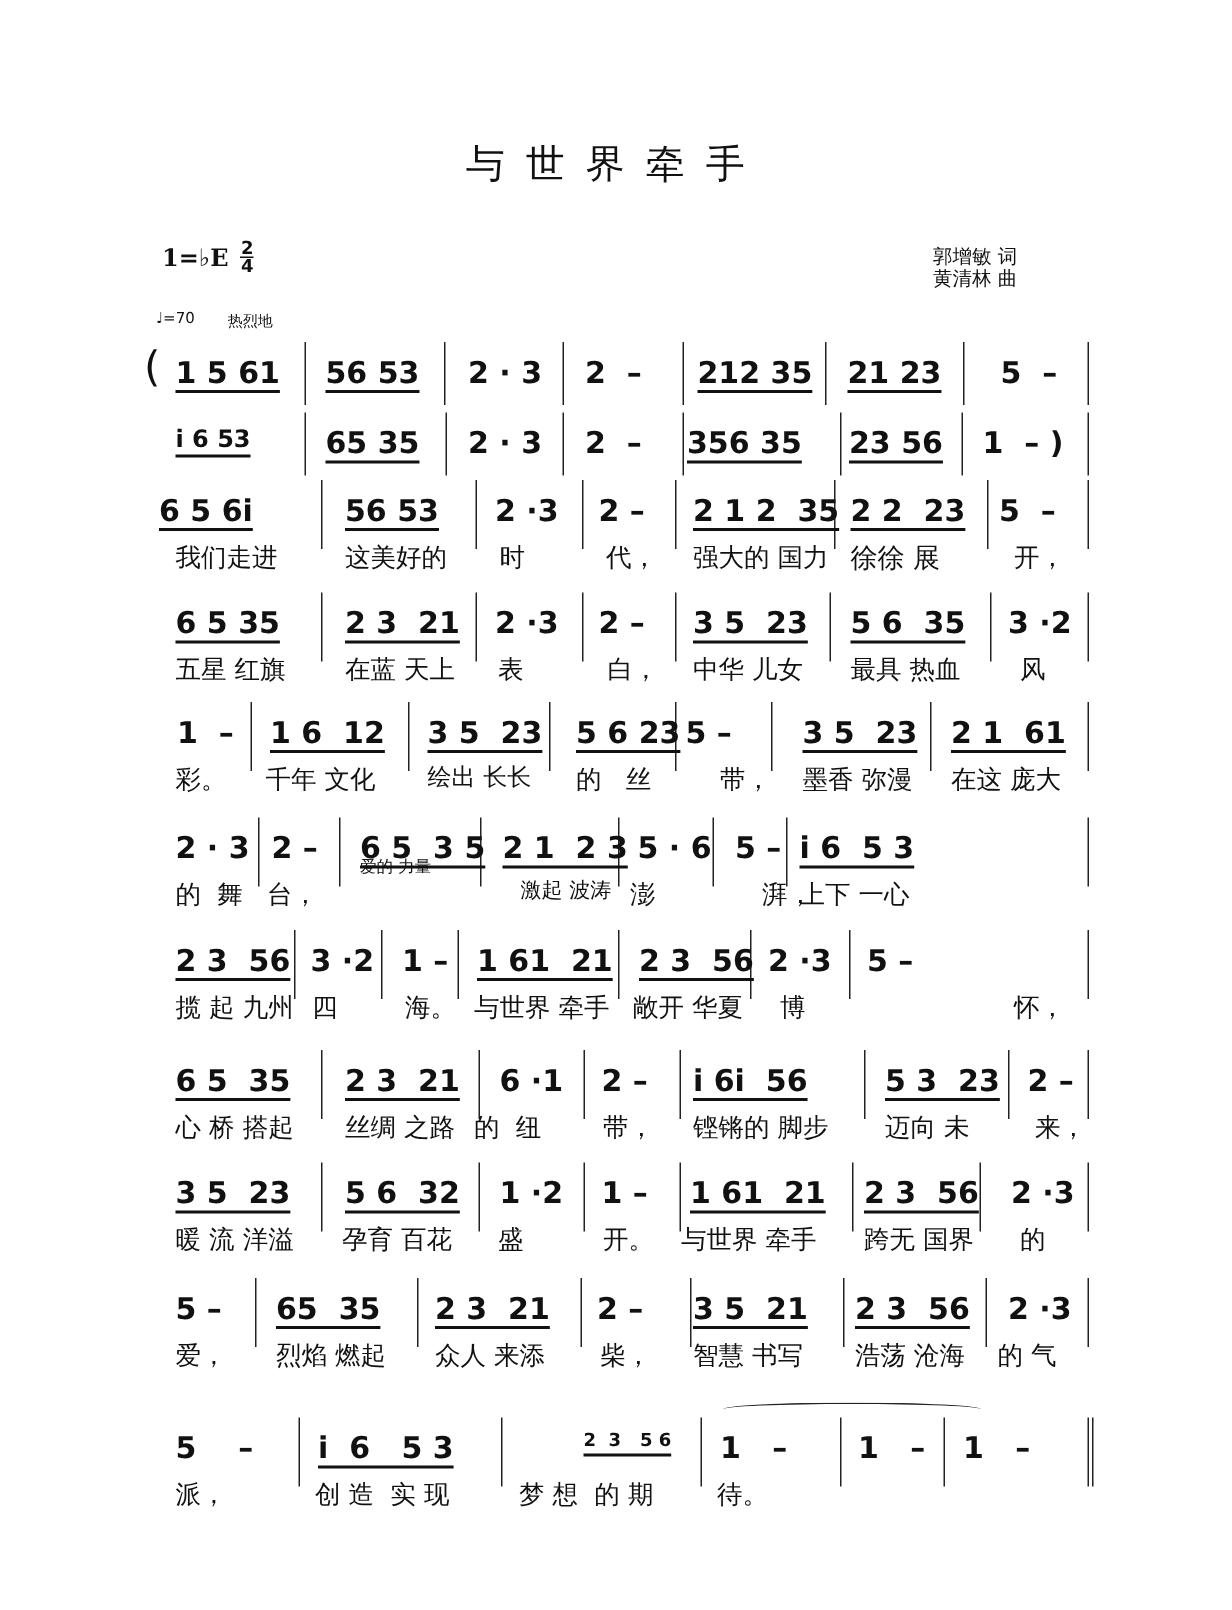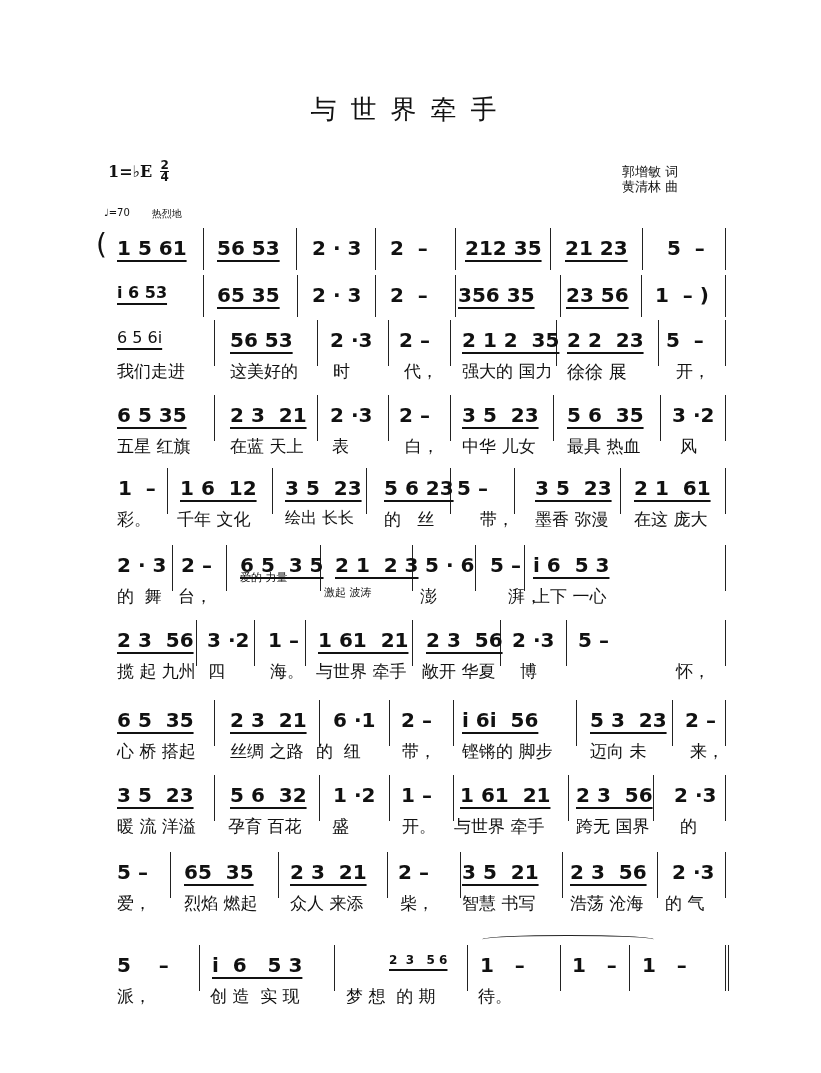--- a/index.html
+++ b/index.html
@@ -77,21 +77,21 @@
       <span class="notes" style="left: 655px; top: 8px; font-weight: bold; font-size: 20px;">1  – )</span>
     </div>
     <div class="staff-row" style="top: 320px;">
       <div class="bar" style="left: 214px; top: 0px; height: 46px;"></div>
       <div class="bar" style="left: 317px; top: 0px; height: 46px;"></div>
       <div class="bar" style="left: 388px; top: 0px; height: 46px;"></div>
       <div class="bar" style="left: 450px; top: 0px; height: 46px;"></div>
       <div class="bar" style="left: 556px; top: 0px; height: 46px;"></div>
       <div class="bar" style="left: 658px; top: 0px; height: 46px;"></div>
       <div class="bar" style="left: 725px; top: 0px; height: 46px;"></div>
-      <span class="notes" style="left: 117px; top: 8px; font-weight: normal; font-size: 16px; text-decoration: underline 1.6px; text-underline-offset: 5px;">6 5 6i</span>
+      <span class="notes" style="left: 106px; top: 8px; font-weight: bold; font-size: 20px; text-decoration: underline 1.6px; text-underline-offset: 5px;">6 5 6i</span>
       <span class="notes" style="left: 230px; top: 8px; font-weight: bold; font-size: 20px; text-decoration: underline 1.6px; text-underline-offset: 5px;">56 53</span>
       <span class="notes" style="left: 330px; top: 8px; font-weight: bold; font-size: 20px;">2 ·3</span>
       <span class="notes" style="left: 399px; top: 8px; font-weight: bold; font-size: 20px;">2 –</span>
       <span class="notes" style="left: 462px; top: 8px; font-weight: bold; font-size: 20px; text-decoration: underline 1.6px; text-underline-offset: 5px;">2 1 2  35</span>
       <span class="notes" style="left: 567px; top: 8px; font-weight: bold; font-size: 20px; text-decoration: underline 1.6px; text-underline-offset: 5px;">2 2  23</span>
       <span class="notes" style="left: 666px; top: 8px; font-weight: bold; font-size: 20px;">5  –</span>
       <span class="lyric" style="left: 117px; top: 40px; font-size: 17px;">我们走进</span>
       <span class="lyric" style="left: 230px; top: 40px; font-size: 17px;">这美好的</span>
       <span class="lyric" style="left: 333px; top: 40px; font-size: 17px;">时</span>
       <span class="lyric" style="left: 404px; top: 40px; font-size: 17px;">代，</span>
@@ -155,21 +155,21 @@
       <div class="bar" style="left: 725px; top: 0px; height: 46px;"></div>
       <span class="notes" style="left: 117px; top: 8px; font-weight: bold; font-size: 20px;">2 · 3</span>
       <span class="notes" style="left: 181px; top: 8px; font-weight: bold; font-size: 20px;">2 –</span>
       <span class="notes" style="left: 240px; top: 8px; font-weight: bold; font-size: 20px; text-decoration: underline 1.6px; text-underline-offset: 5px;">6 5  3 5</span>
       <span class="notes" style="left: 335px; top: 8px; font-weight: bold; font-size: 20px; text-decoration: underline 1.6px; text-underline-offset: 5px;">2 1  2 3</span>
       <span class="notes" style="left: 425px; top: 8px; font-weight: bold; font-size: 20px;">5 · 6</span>
       <span class="notes" style="left: 490px; top: 8px; font-weight: bold; font-size: 20px;">5 –</span>
       <span class="notes" style="left: 533px; top: 8px; font-weight: bold; font-size: 20px; text-decoration: underline 1.6px; text-underline-offset: 5px;">i 6  5 3</span>
       <span class="lyric" style="left: 117px; top: 40px; font-size: 17px;">的  舞   台，</span>
       <span class="lyric" style="left: 240px; top: 25px; font-size: 11px;">爱的 力量</span>
-      <span class="lyric" style="left: 324px; top: 40px; font-size: 11px;">激起 波涛</span>
+      <span class="lyric" style="left: 347px; top: 40px; font-size: 14px;">激起 波涛</span>
       <span class="lyric" style="left: 420px; top: 40px; font-size: 17px;">澎</span>
       <span class="lyric" style="left: 508px; top: 40px; font-size: 17px;">湃，</span>
       <span class="lyric" style="left: 533px; top: 40px; font-size: 17px;">上下 一心</span>
     </div>
     <div class="staff-row" style="top: 620px;">
       <div class="bar" style="left: 196px; top: 0px; height: 46px;"></div>
       <div class="bar" style="left: 254px; top: 0px; height: 46px;"></div>
       <div class="bar" style="left: 305px; top: 0px; height: 46px;"></div>
       <div class="bar" style="left: 412px; top: 0px; height: 46px;"></div>
       <div class="bar" style="left: 500px; top: 0px; height: 46px;"></div>

